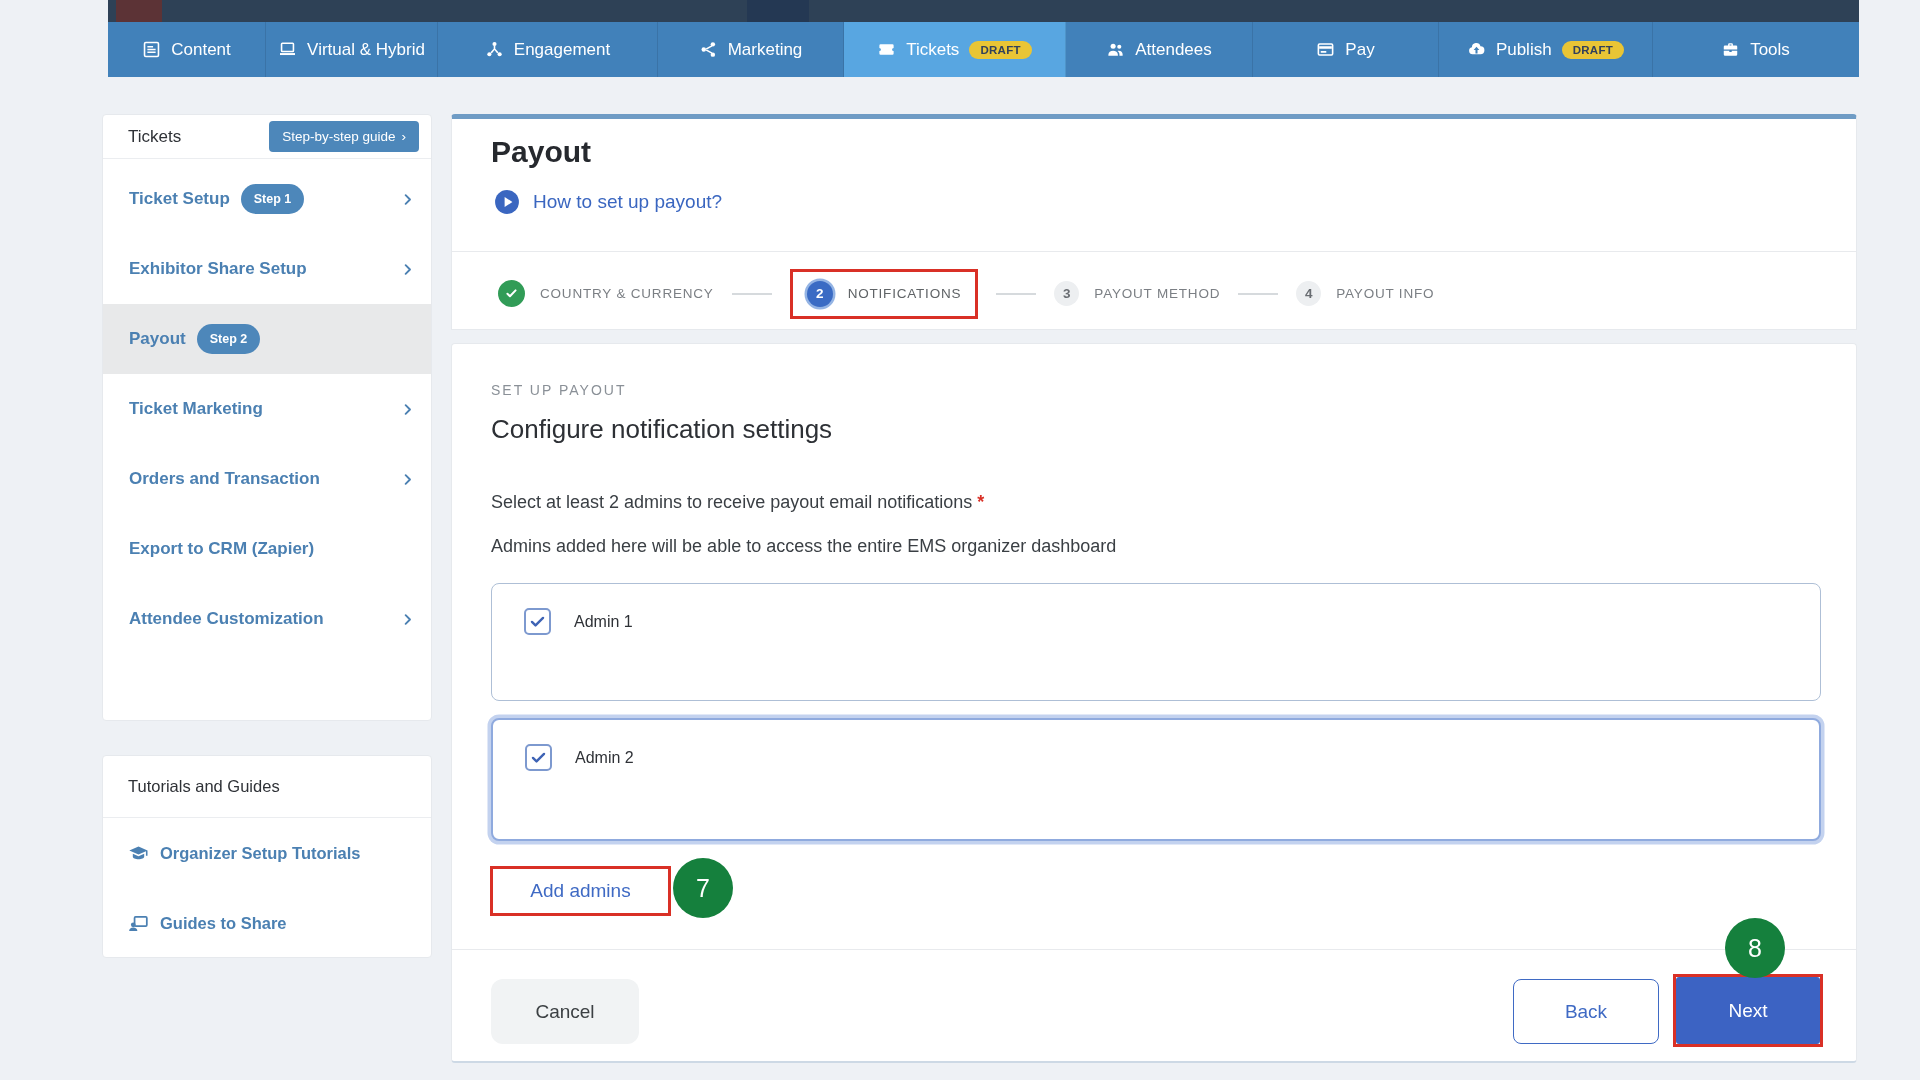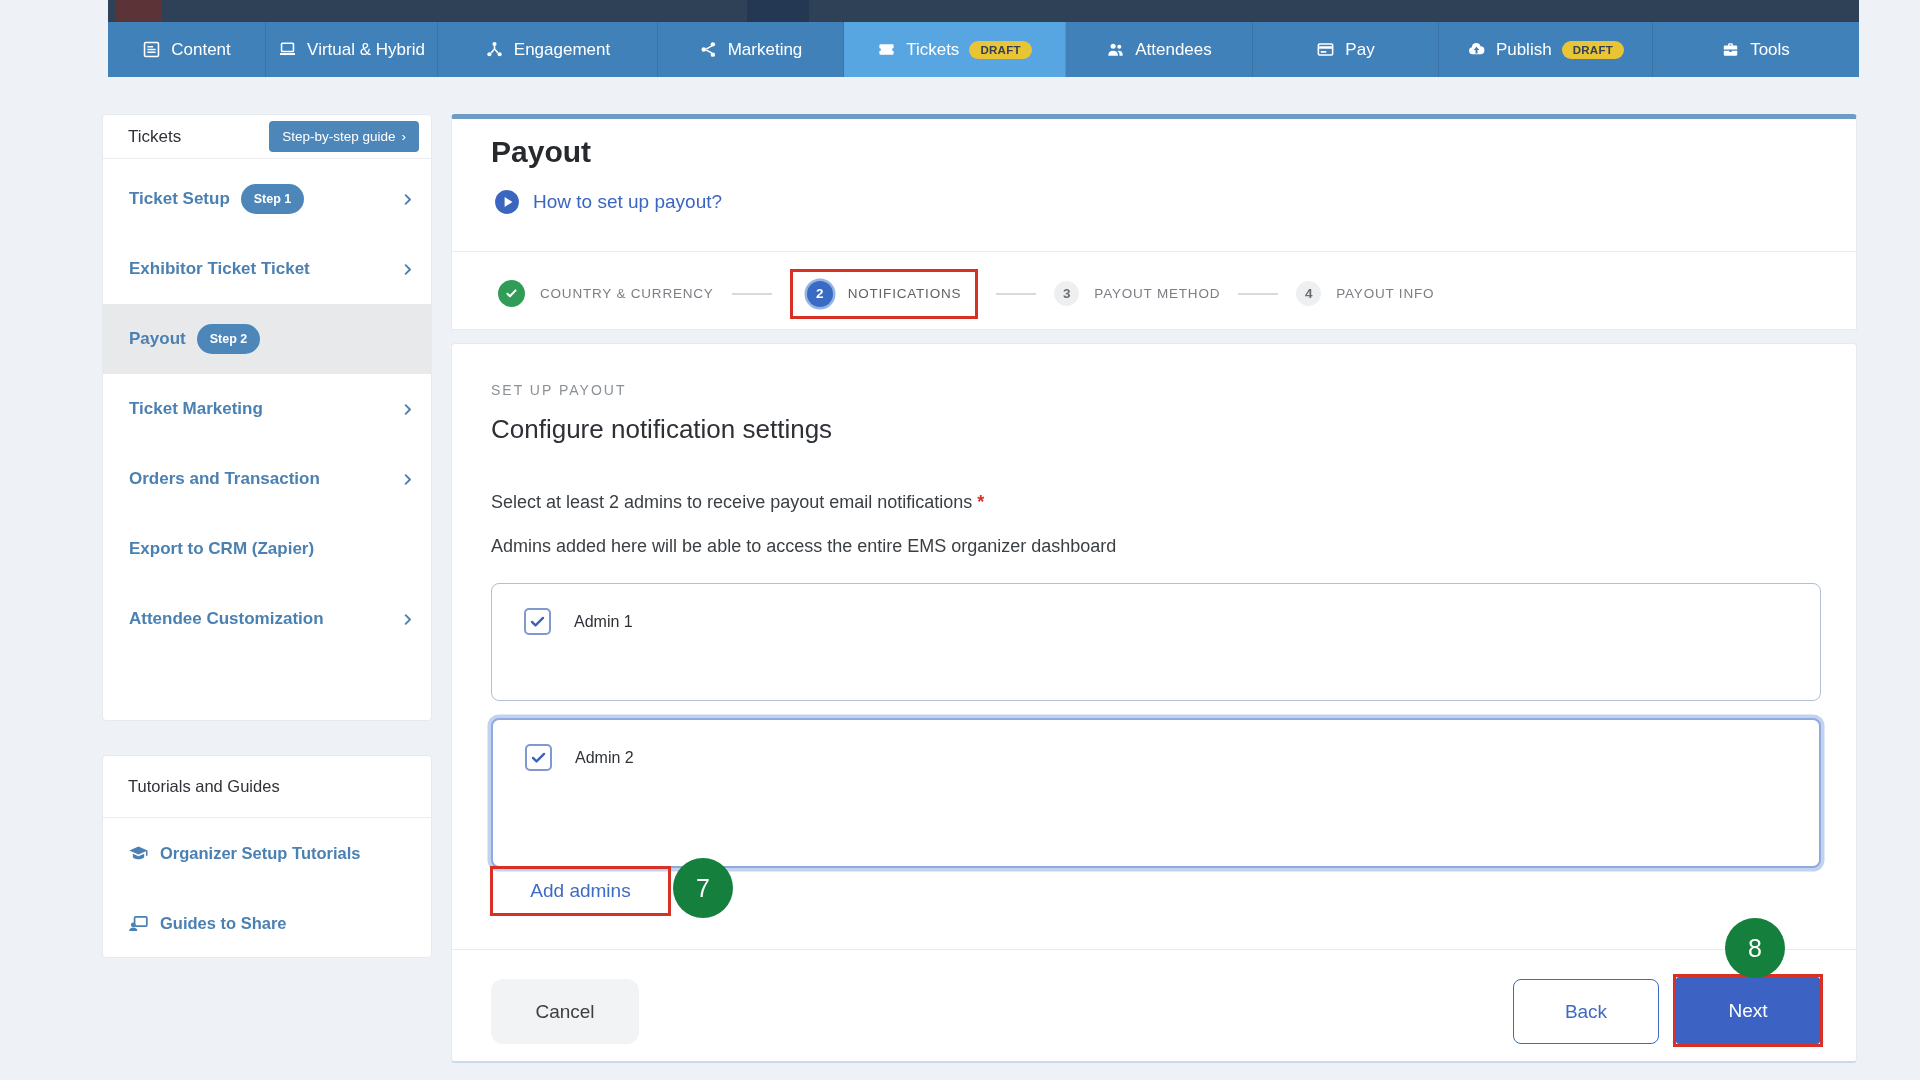--- a/index.html
+++ b/index.html
@@ -66,21 +66,21 @@
 
   
   .main-b { left:451px; top:343px; width:1406px; height:720px; border-bottom:2px solid #cdd9e5; }
   .sec-label { position:absolute; left:39px; top:38px; font-size:14px; color:#8a9097; letter-spacing:2px; font-weight:400; }
   .sec-heading { position:absolute; left:39px; top:70px; font-size:26px; color:#2d3035; font-weight:500; }
   .p-instr { position:absolute; left:39px; top:148px; font-size:18px; color:#3a3f44; }
   .req { color:#d93026; font-weight:bold; }
   .p-note { position:absolute; left:39px; top:192px; font-size:18px; color:#3a3f44; }
   .admin-card { position:absolute; left:39px; width:1330px; background:#fff; border:1.5px solid #aebfd6; border-radius:8px; padding:24px 0 4px 32px; cursor:pointer; }
   .admin-1 { top:239px; height:118px; }
-  .admin-2 { top:374px; height:150px; border:2px solid #8faade; box-shadow:0 0 0 3.5px #c3d2ef; }
+  .admin-2 { top:374px; height:123px; border:2px solid #8faade; box-shadow:0 0 0 3.5px #c3d2ef; }
   .admin-row { display:flex; align-items:center; gap:23px; }
   .cbox { width:27px; height:27px; border:2px solid #7d99cf; border-radius:5px; background:#fff; display:flex; align-items:center; justify-content:center; cursor:pointer; flex:none; }
   .cbox svg{ width:19px; height:19px; }
   .admin-label { font-size:16px; color:#2f3237; }
   .addbox { position:absolute; left:38px; top:522px; width:181px; height:50px; border:3px solid #d93026; display:flex; align-items:center; justify-content:center; }
   .add-link { color:#3f6ac4; font-size:19px; cursor:pointer; }
   .g-circle { position:absolute; width:60px; height:60px; border-radius:50%; background:#15803d; color:#fff; display:flex; align-items:center; justify-content:center; font-size:25px; }
   .g7 { left:221px; top:514px; }
   .g8 { left:1273px; top:574px; z-index:3; }
   .foot-divider { position:absolute; left:0; right:0; top:605px; border-top:1px solid #e8eaed; }
@@ -202,21 +202,21 @@
       <div class="sb-item">
         <span class="sb-label">Ticket Setup</span>
         <span class="step-pill">Step 1</span>
         <span class="chev">
             <svg viewBox="0 0 24 24">
               <path d="M9 5l7 7-7 7" fill="none" stroke="currentColor" stroke-width="3" stroke-linecap="round" stroke-linejoin="round"></path>
             </svg>
           </span>
       </div>
       <div class="sb-item">
-        <span class="sb-label">Exhibitor Ticket Ticket</span>
+        <span class="sb-label">Exhibitor Share Setup</span>
         <span class="chev">
             <svg viewBox="0 0 24 24">
               <path d="M9 5l7 7-7 7" fill="none" stroke="currentColor" stroke-width="3" stroke-linecap="round" stroke-linejoin="round"></path>
             </svg>
           </span>
       </div>
       <div class="sb-item selected">
         <span class="sb-label">Payout</span>
         <span class="step-pill">Step 2</span>
       </div>

